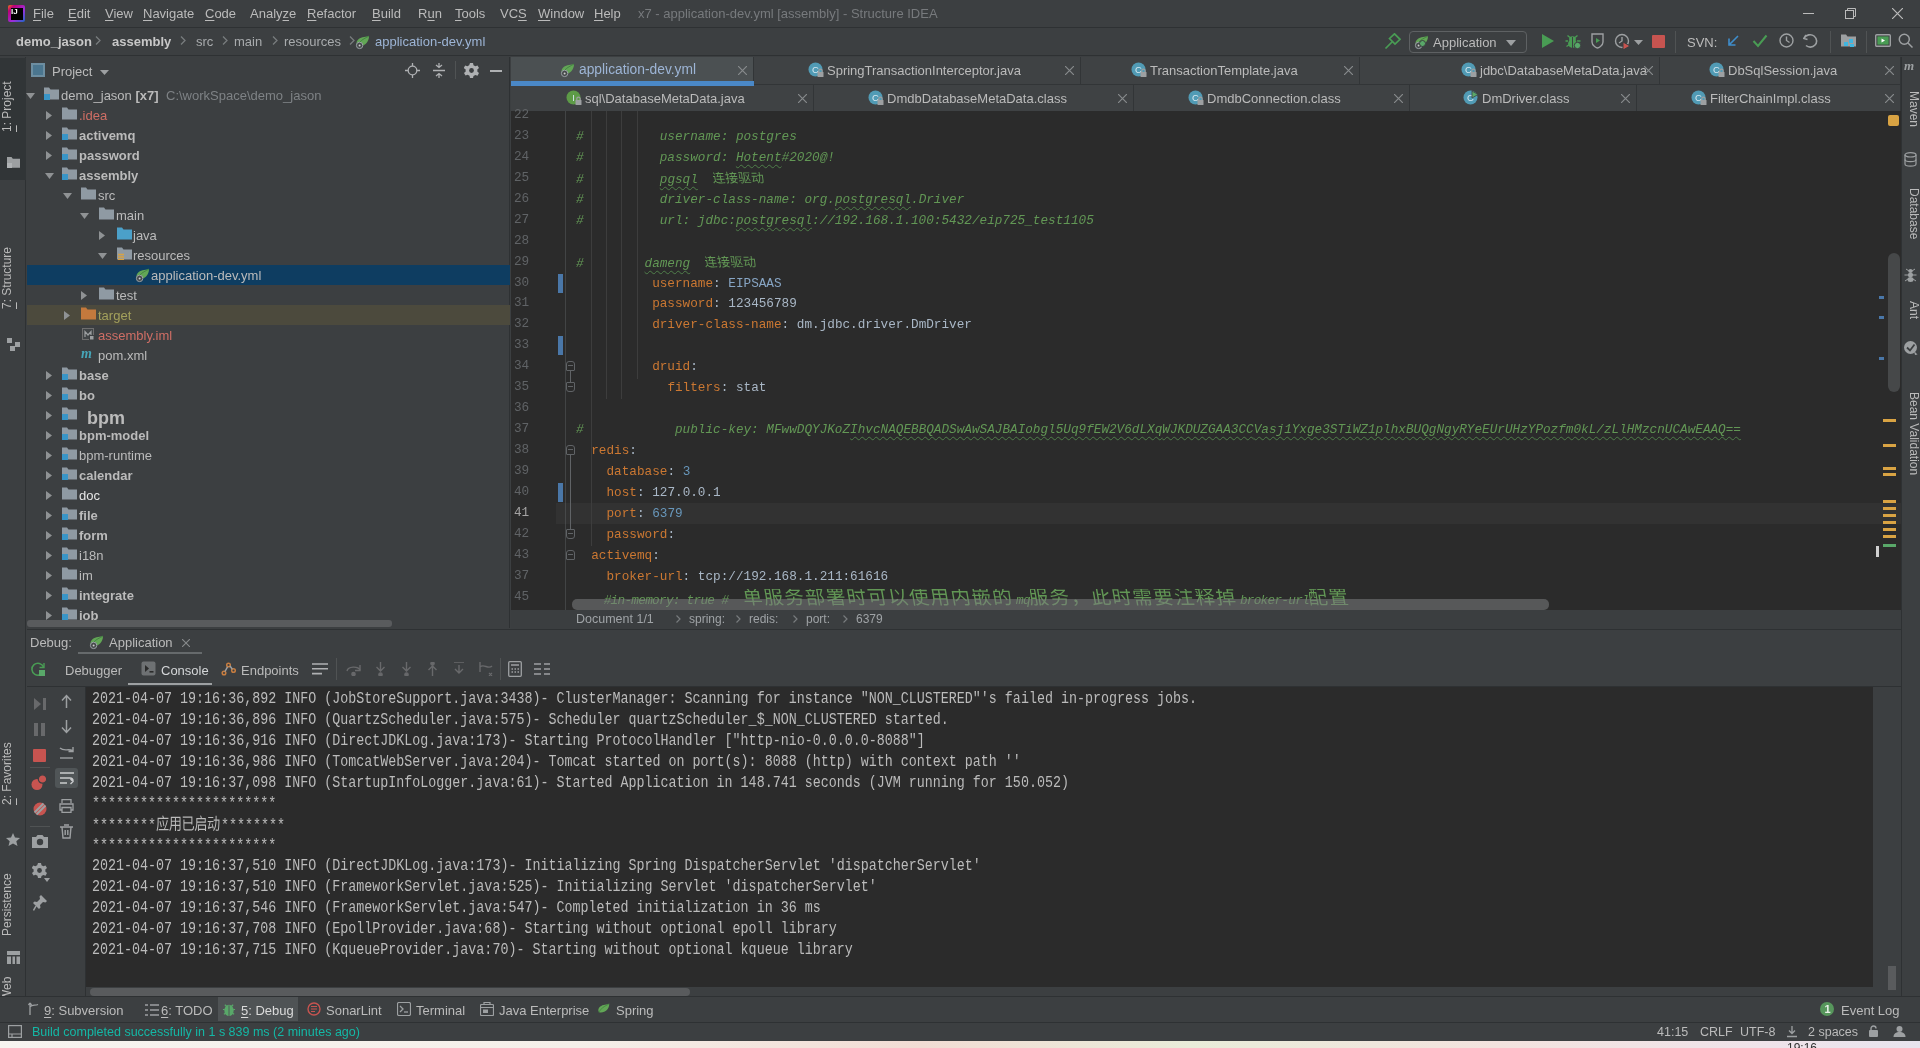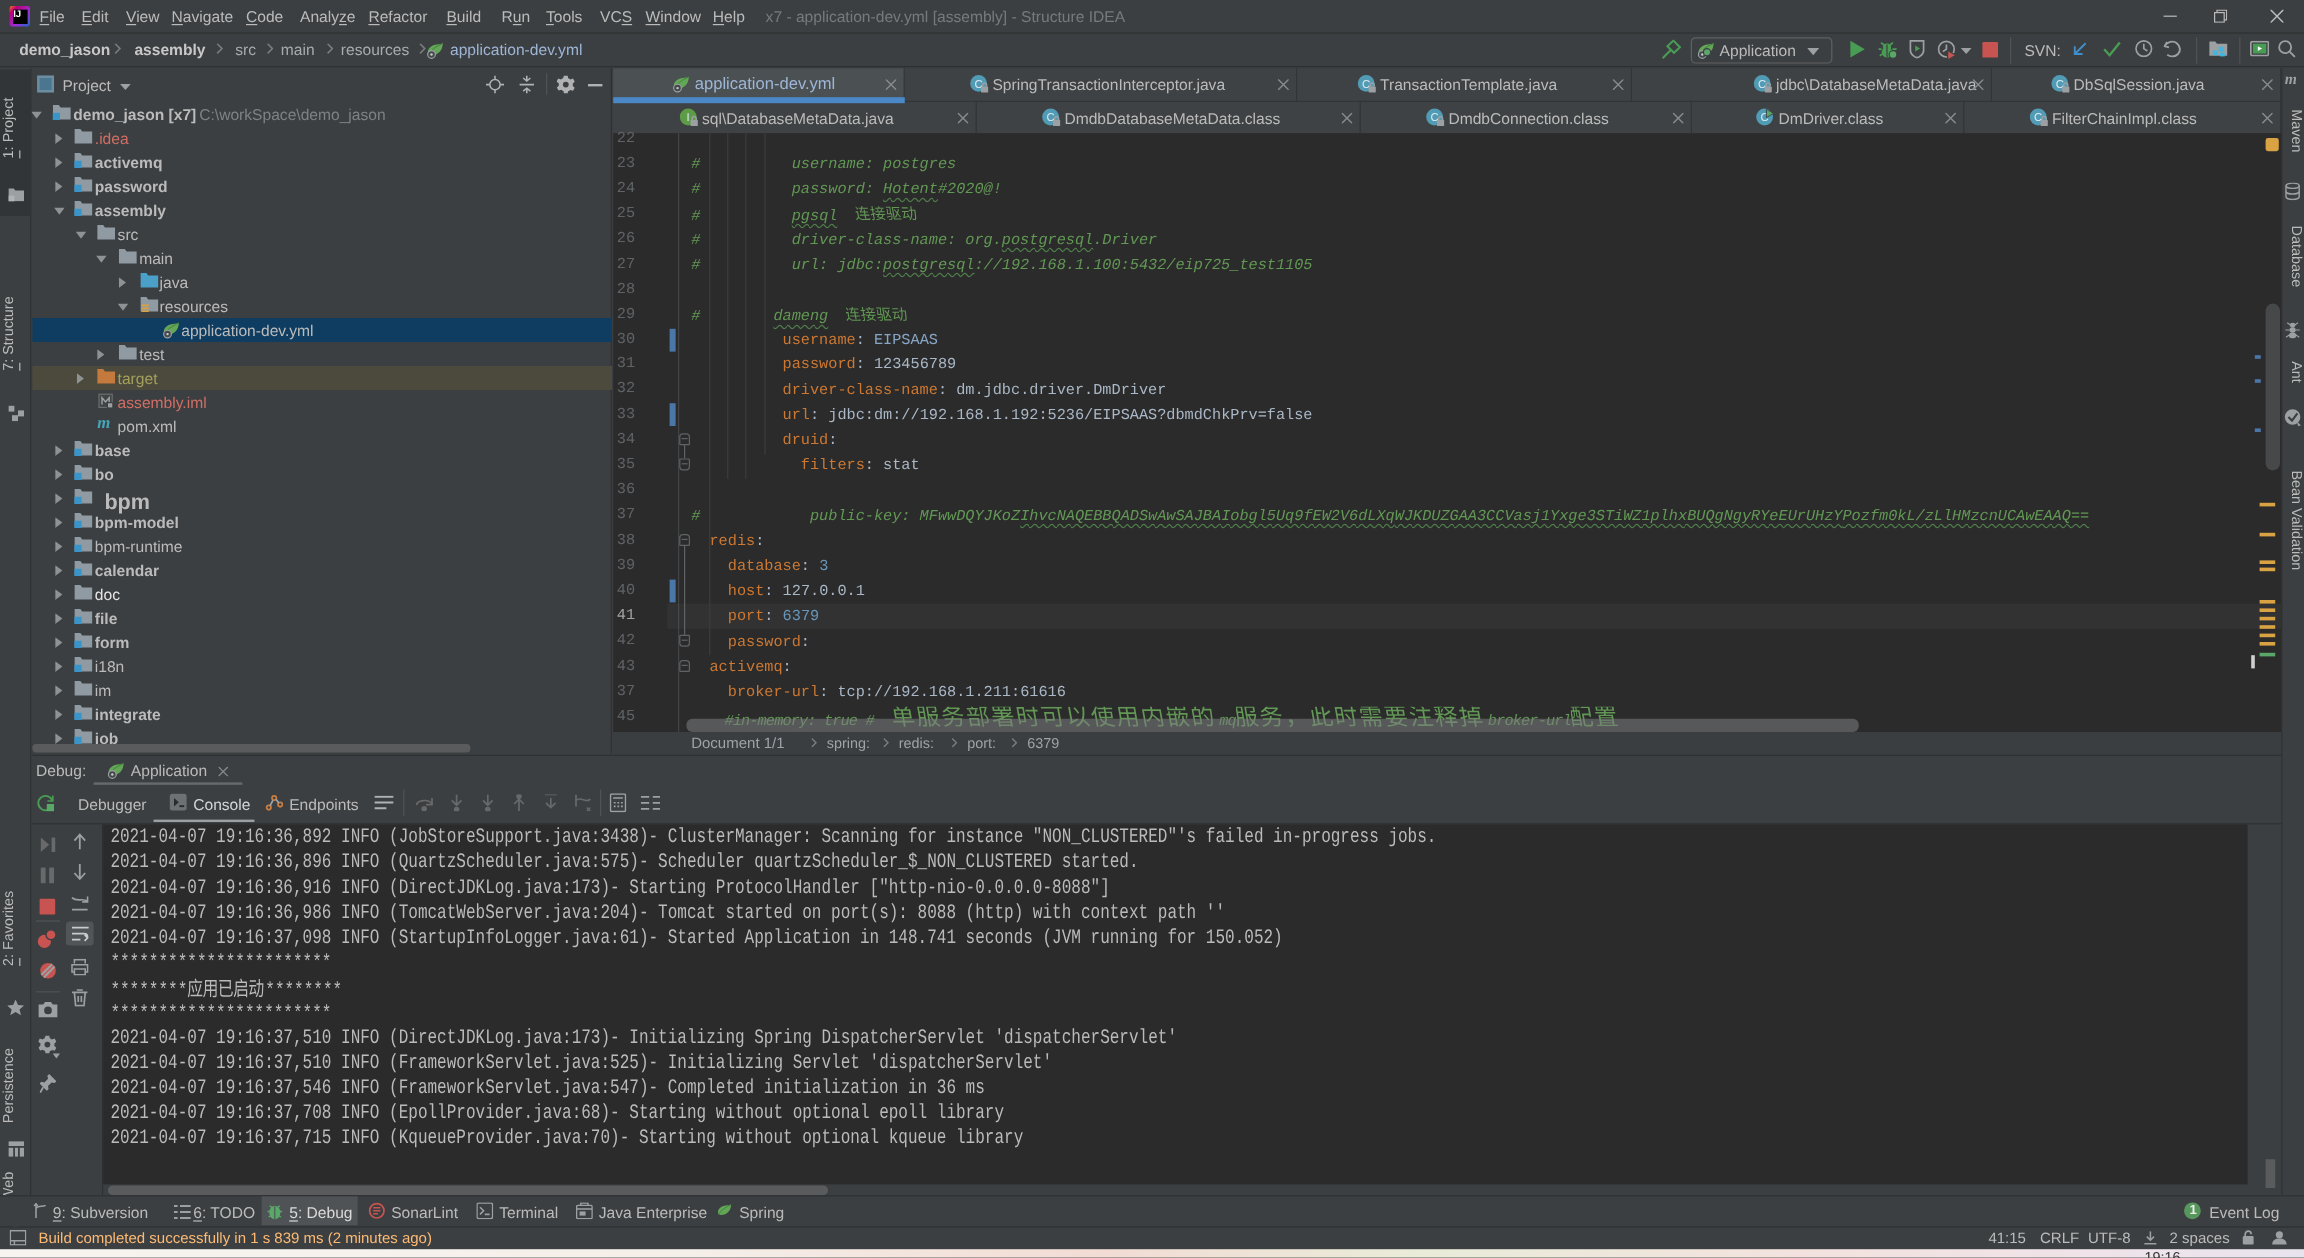--- a/index.html
+++ b/index.html
@@ -211,21 +211,21 @@
 <div class="abs" style="left:490px;top:70px;width:12px;height:1.5px;background:#afb1b3"></div>
 <div class="abs" style="left:27px;top:265.0px;width:483px;height:20px;background:#0e3d61"></div>
 <div class="abs" style="left:27px;top:305.0px;width:483px;height:20px;background:#4c4a3d"></div>
 <svg class="abs" style="left:26px;top:93.0px" width="9" height="6" viewBox="0 0 9 6" fill="#8f9294">
       <path d="M0 0 H9 L4.5 6 Z"></path>
     </svg>
 <svg class="abs" style="left:44px;top:87.0px" width="15" height="13" viewBox="0 0 15 13">
       <path d="M0 0.5 h5 l1.5 2 H15 v10 H0 z" fill="#8f9aa3"></path>
     </svg>
     <div class="abs" style="left:44px;top:94.0px;width:6px;height:6px;background:#3995c7"></div>
-<div class="abs" style="left:61px;top:87.5px;color:#bbbbbb;font-size:13px;font-weight:bold;white-space:pre">demo_jason <b>[x7]</b></div>
+<div class="abs" style="left:61px;top:87.5px;color:#bbbbbb;font-size:13px;font-weight:normal;white-space:pre">demo_jason <b>[x7]</b></div>
 <div class="abs" style="left:166px;top:87.5px;color:#7e8285;font-size:13px;white-space:pre">C:\workSpace\demo_jason</div>
 <svg class="abs" style="left:46px;top:111.0px" width="6" height="9" viewBox="0 0 6 9" fill="#8f9294">
       <path d="M0 0 L6 4.5 L0 9 Z"></path>
     </svg>
 <svg class="abs" style="left:62px;top:107.0px" width="15" height="13" viewBox="0 0 15 13">
       <path d="M0 0.5 h5 l1.5 2 H15 v10 H0 z" fill="#8f9aa3"></path>
     </svg>
 <div class="abs" style="left:79px;top:107.5px;color:#cf6e65;font-size:13px;white-space:pre">.idea</div>
 <svg class="abs" style="left:46px;top:131.0px" width="6" height="9" viewBox="0 0 6 9" fill="#8f9294">
       <path d="M0 0 L6 4.5 L0 9 Z"></path>
@@ -583,21 +583,20 @@
         <g transform="translate(26.0,12.5) scale(0.0128,-0.0128)">
           <path transform="skewX(-10)" d="M30 149 45 86C120 106 211 131 300 156L293 214C195 189 99 163 30 149ZM939 782H457V-39H961V29H528V713H939ZM104 656C98 548 84 399 72 311H342C329 105 313 24 292 2C284 -8 273 -10 256 -10C238 -10 192 -9 143 -4C154 -22 162 -48 163 -67C211 -70 258 -71 283 -69C313 -66 332 -60 348 -39C380 -7 394 87 410 342C411 351 412 373 412 373L345 372H333C347 478 362 661 371 797L305 796H68V731H301C293 609 280 466 266 372H144C153 456 162 565 168 652ZM833 654C810 583 783 513 752 445C707 510 660 573 615 630L560 596C612 529 668 452 718 375C669 279 612 193 551 126C568 115 596 91 608 78C662 142 714 221 761 309C809 231 850 158 876 101L936 143C906 208 856 292 797 380C837 462 872 549 902 638Z"></path>
         </g>
         <g transform="translate(39.0,12.5) scale(0.0128,-0.0128)">
           <path transform="skewX(-10)" d="M89 758V691H476V758ZM653 823C653 752 653 680 650 609H507V537H647C635 309 595 100 458 -25C478 -36 504 -61 517 -79C664 61 707 289 721 537H870C859 182 846 49 819 19C809 7 798 4 780 4C759 4 706 4 650 10C663 -12 671 -43 673 -64C726 -68 781 -68 812 -65C844 -62 864 -53 884 -27C919 17 931 159 945 571C945 582 945 609 945 609H724C726 680 727 752 727 823ZM89 44 90 45V43C113 57 149 68 427 131L446 64L512 86C493 156 448 275 410 365L348 348C368 301 388 246 406 194L168 144C207 234 245 346 270 451H494V520H54V451H193C167 334 125 216 111 183C94 145 81 118 65 113C74 95 85 59 89 44Z"></path>
         </g>
       </svg></div>
 <div class="abs mono" style="left:576.0px;top:274.5px;font-size:12.7px;white-space:pre;line-height:17px"><span style="color:#a9b7c6;">          </span><span style="color:#cc7832;">username</span><span style="color:#a9b7c6;">: </span><span style="color:#87a5c4;">EIPSAAS</span></div>
 <div class="abs mono" style="left:576.0px;top:295.4px;font-size:12.7px;white-space:pre;line-height:17px"><span style="color:#a9b7c6;">          </span><span style="color:#cc7832;">password</span><span style="color:#a9b7c6;">: </span><span style="color:#a9b7c6;">123456789</span></div>
 <div class="abs mono" style="left:576.0px;top:316.4px;font-size:12.7px;white-space:pre;line-height:17px"><span style="color:#a9b7c6;">          </span><span style="color:#cc7832;">driver-class-name</span><span style="color:#a9b7c6;">: </span><span style="color:#a9b7c6;">dm.jdbc.driver.DmDriver</span></div>
-<div class="abs mono" style="left:576.0px;top:337.3px;font-size:12.7px;white-space:pre;line-height:17px"><span style="color:#a9b7c6;">          </span><span style="color:#cc7832;">url</span><span style="color:#a9b7c6;">: </span><span style="color:#a9b7c6;">jdbc:dm://192.168.1.192:5236/EIPSAAS?dbmdChkPrv=false</span></div>
 <div class="abs mono" style="left:576.0px;top:358.2px;font-size:12.7px;white-space:pre;line-height:17px"><span style="color:#a9b7c6;">          </span><span style="color:#cc7832;">druid</span><span style="color:#a9b7c6;">:</span></div>
 <div class="abs mono" style="left:576.0px;top:379.2px;font-size:12.7px;white-space:pre;line-height:17px"><span style="color:#a9b7c6;">            </span><span style="color:#cc7832;">filters</span><span style="color:#a9b7c6;">: </span><span style="color:#a9b7c6;">stat</span></div>
 <div class="abs mono" style="left:576.0px;top:421.0px;font-size:12.7px;white-space:pre;line-height:17px"><span style="color:#629755;font-style:italic;">#            public-key: </span><span style="color:#629755;font-style:italic;">MFwwDQYJKoZ</span><span style="color:#629755;font-style:italic;text-decoration:underline wavy #4f7e4a 1px;text-underline-offset:3px;">IhvcNAQEBBQADSwAwSAJBA</span><span style="color:#629755;font-style:italic;text-decoration:underline wavy #4f7e4a 1px;text-underline-offset:3px;">Iobgl5Uq9fEW2V6dLXq</span><span style="color:#629755;font-style:italic;text-decoration:underline wavy #4f7e4a 1px;text-underline-offset:3px;">WJKDUZGAA3CC</span><span style="color:#629755;font-style:italic;text-decoration:underline wavy #4f7e4a 1px;text-underline-offset:3px;">Vasj1Yxge3STiWZ1plhxBUQgNgyRYeEUrUHzY</span><span style="color:#629755;font-style:italic;text-decoration:underline wavy #4f7e4a 1px;text-underline-offset:3px;">Pozfm0kL/zLlHMzcnUCAwEAAQ==</span></div>
 <div class="abs mono" style="left:576.0px;top:441.9px;font-size:12.7px;white-space:pre;line-height:17px"><span style="color:#a9b7c6;">  </span><span style="color:#cc7832;">redis</span><span style="color:#a9b7c6;">:</span></div>
 <div class="abs mono" style="left:576.0px;top:462.9px;font-size:12.7px;white-space:pre;line-height:17px"><span style="color:#a9b7c6;">    </span><span style="color:#cc7832;">database</span><span style="color:#a9b7c6;">: </span><span style="color:#6897bb;">3</span></div>
 <div class="abs mono" style="left:576.0px;top:483.8px;font-size:12.7px;white-space:pre;line-height:17px"><span style="color:#a9b7c6;">    </span><span style="color:#cc7832;">host</span><span style="color:#a9b7c6;">: </span><span style="color:#a9b7c6;">127.0.0.1</span></div>
 <div class="abs mono" style="left:576.0px;top:504.7px;font-size:12.7px;white-space:pre;line-height:17px"><span style="color:#a9b7c6;">    </span><span style="color:#cc7832;">port</span><span style="color:#a9b7c6;">: </span><span style="color:#6897bb;">6379</span></div>
 <div class="abs mono" style="left:576.0px;top:525.7px;font-size:12.7px;white-space:pre;line-height:17px"><span style="color:#a9b7c6;">    </span><span style="color:#cc7832;">password</span><span style="color:#a9b7c6;">:</span></div>
 <div class="abs mono" style="left:576.0px;top:546.6px;font-size:12.7px;white-space:pre;line-height:17px"><span style="color:#a9b7c6;">  </span><span style="color:#cc7832;">activemq</span><span style="color:#a9b7c6;">:</span></div>
 <div class="abs mono" style="left:576.0px;top:567.5px;font-size:12.7px;white-space:pre;line-height:17px"><span style="color:#a9b7c6;">    </span><span style="color:#cc7832;">broker-url</span><span style="color:#a9b7c6;">: </span><span style="color:#a9b7c6;">tcp://192.168.1.211:61616</span></div>
@@ -947,21 +946,21 @@
     </svg>
 <div class="abs tt" style="left:616px;top:1003px">Spring</div>
 <div class="abs" style="left:1820px;top:1002px;width:14px;height:14px;border-radius:50%;background:#57965c"></div>
 <div class="abs" style="left:1824.5px;top:1003px;color:#e8f0e8;font-size:11px;font-weight:bold">1</div>
 <div class="abs tt" style="left:1841px;top:1003px">Event Log</div>
 <div class="abs" style="left:0;top:1022px;width:1920px;height:19px;background:#3c3f41;border-top:1px solid #2e3133"></div>
 <svg class="abs" style="left:8px;top:1025px" width="14" height="13" viewBox="0 0 14 13" fill="none" stroke="#9da0a2" stroke-width="1.2">
       <rect x="0.6" y="0.6" width="12.8" height="11.8"></rect>
       <path d="M0.6 9 H13.4 M4 9 V12.4"></path>
     </svg>
-<div class="abs" style="left:32px;top:1025px;color:#fdba74;font-size:12.5px">Build completed successfully in 1 s 839 ms (2 minutes ago)</div>
+<div class="abs" style="left:32px;top:1025px;color:#14b8a6;font-size:12.5px">Build completed successfully in 1 s 839 ms (2 minutes ago)</div>
 <div class="abs" style="left:1657px;top:1025px;color:#bbb;font-size:12.5px">41:15</div>
 <div class="abs" style="left:1700px;top:1025px;color:#bbb;font-size:12.5px">CRLF</div>
 <div class="abs" style="left:1740px;top:1025px;color:#bbb;font-size:12.5px">UTF-8</div>
 <svg class="abs" style="left:1786px;top:1026px" width="12" height="12" viewBox="0 0 12 12" fill="none" stroke="#9da0a2" stroke-width="1.3">
       <path d="M6 0 V7 M3 4.5 L6 7.5 L9 4.5 M1 10.5 H11"></path>
     </svg>
 <div class="abs" style="left:1808px;top:1025px;color:#bbb;font-size:12.5px">2 spaces</div>
 <svg class="abs" style="left:1868px;top:1025px" width="11" height="13" viewBox="0 0 11 13">
       <rect x="1" y="5" width="9" height="7" rx="1" fill="#9da0a2"></rect>
       <path d="M3 5 V3.5 a2.5 2.5 0 0 1 5 0" fill="none" stroke="#9da0a2" stroke-width="1.4"></path>

